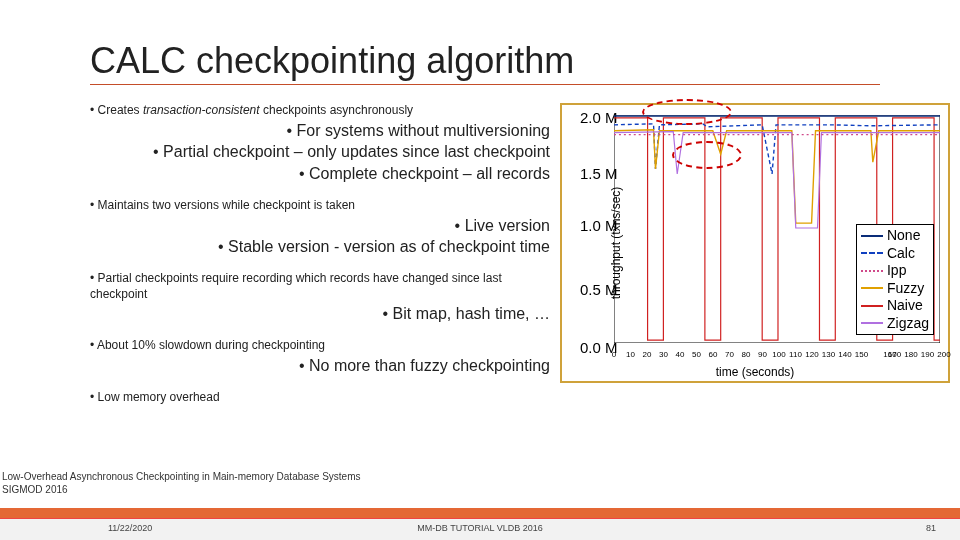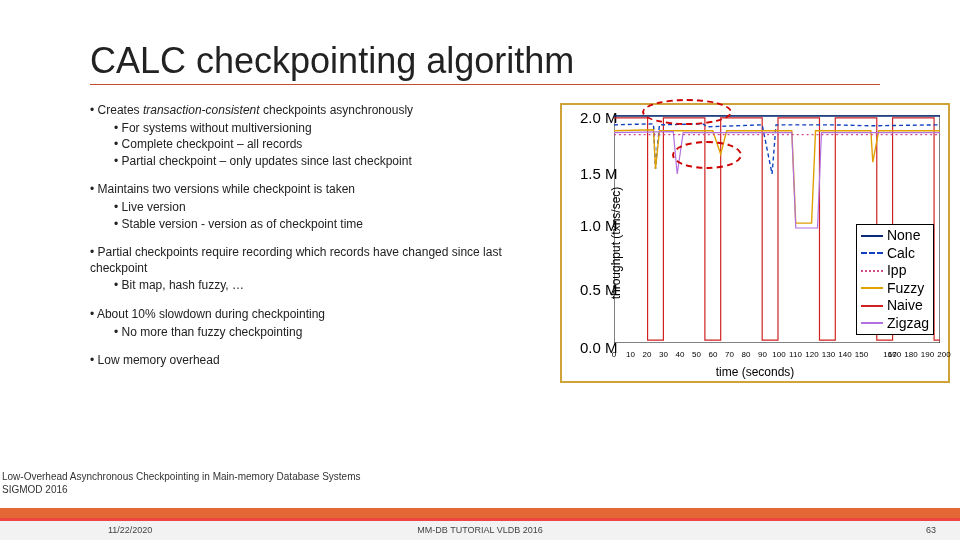--- a/index.html
+++ b/index.html
@@ -41,21 +41,22 @@
     color: #222;
   }
   .b1 {
     margin: 0 0 2px 0;
   }
   .b1::before {
     content: "• ";
   }
   .b2 {
     margin: 0 0 1px 24px;
-    font-size: 12px;
+    font-size: 16px;
+    text-align: right;
   }
   .b2::before {
     content: "• ";
   }
   .gap { height: 12px; }
   .chart-col {
     flex: 0 0 410px;
     position: relative;
   }
   .chart-box {
@@ -147,49 +148,49 @@
     flex-direction: column;
   }
   .footer-orange {
     height: 10px;
     background: #e46835;
     border-top: 1px solid #e46835;
   }
   .footer-bar {
     flex: 1;
     background: #f2f2f2;
-    border-top: 3px solid #ef4444;
+    border-top: 1px solid #ef4444;
     position: relative;
     font-size: 9px;
     color: #444;
   }
   .footer-date { position: absolute; left: 108px; top: 4px; }
   .footer-center { position: absolute; left: 50%; transform: translateX(-50%); top: 4px; }
   .footer-page { position: absolute; right: 24px; top: 4px; }
 </style>
 </head>
 <body>
 
 <div class="slide">
   <div class="title">CALC checkpointing algorithm</div>
   <div class="title-underline"></div>
 
   <div class="content">
     <div class="text-col">
       <div class="b1">Creates <i>transaction-consistent</i> checkpoints asynchronously</div>
       <div class="b2">For systems without multiversioning</div>
+      <div class="b2">Partial checkpoint – only updates since last checkpoint</div>
       <div class="b2">Complete checkpoint – all records</div>
-      <div class="b2">Partial checkpoint – only updates since last checkpoint</div>
       <div class="gap"></div>
       <div class="b1">Maintains two versions while checkpoint is taken</div>
       <div class="b2">Live version</div>
       <div class="b2">Stable version - version as of checkpoint time</div>
       <div class="gap"></div>
       <div class="b1">Partial checkpoints require recording which records have changed since last checkpoint</div>
-      <div class="b2">Bit map, hash fuzzy, …</div>
+      <div class="b2">Bit map, hash time, …</div>
       <div class="gap"></div>
       <div class="b1">About 10% slowdown during checkpointing</div>
       <div class="b2">No more than fuzzy checkpointing</div>
       <div class="gap"></div>
       <div class="b1">Low memory overhead</div>
     </div>
 
     <div class="chart-col">
       <div class="chart-box">
         <div class="chart-inner">
@@ -281,16 +282,16 @@
   <div class="citation">
     <div>Low-Overhead Asynchronous Checkpointing in Main-memory Database Systems</div>
     <div>SIGMOD 2016</div>
   </div>
 
   <div class="footer">
     <div class="footer-orange"></div>
     <div class="footer-bar">
       <span class="footer-date">11/22/2020</span>
       <span class="footer-center">MM-DB TUTORIAL VLDB 2016</span>
-      <span class="footer-page">63</span>
+      <span class="footer-page">81</span>
     </div>
   </div>
 </div>
 
 </body></html>

